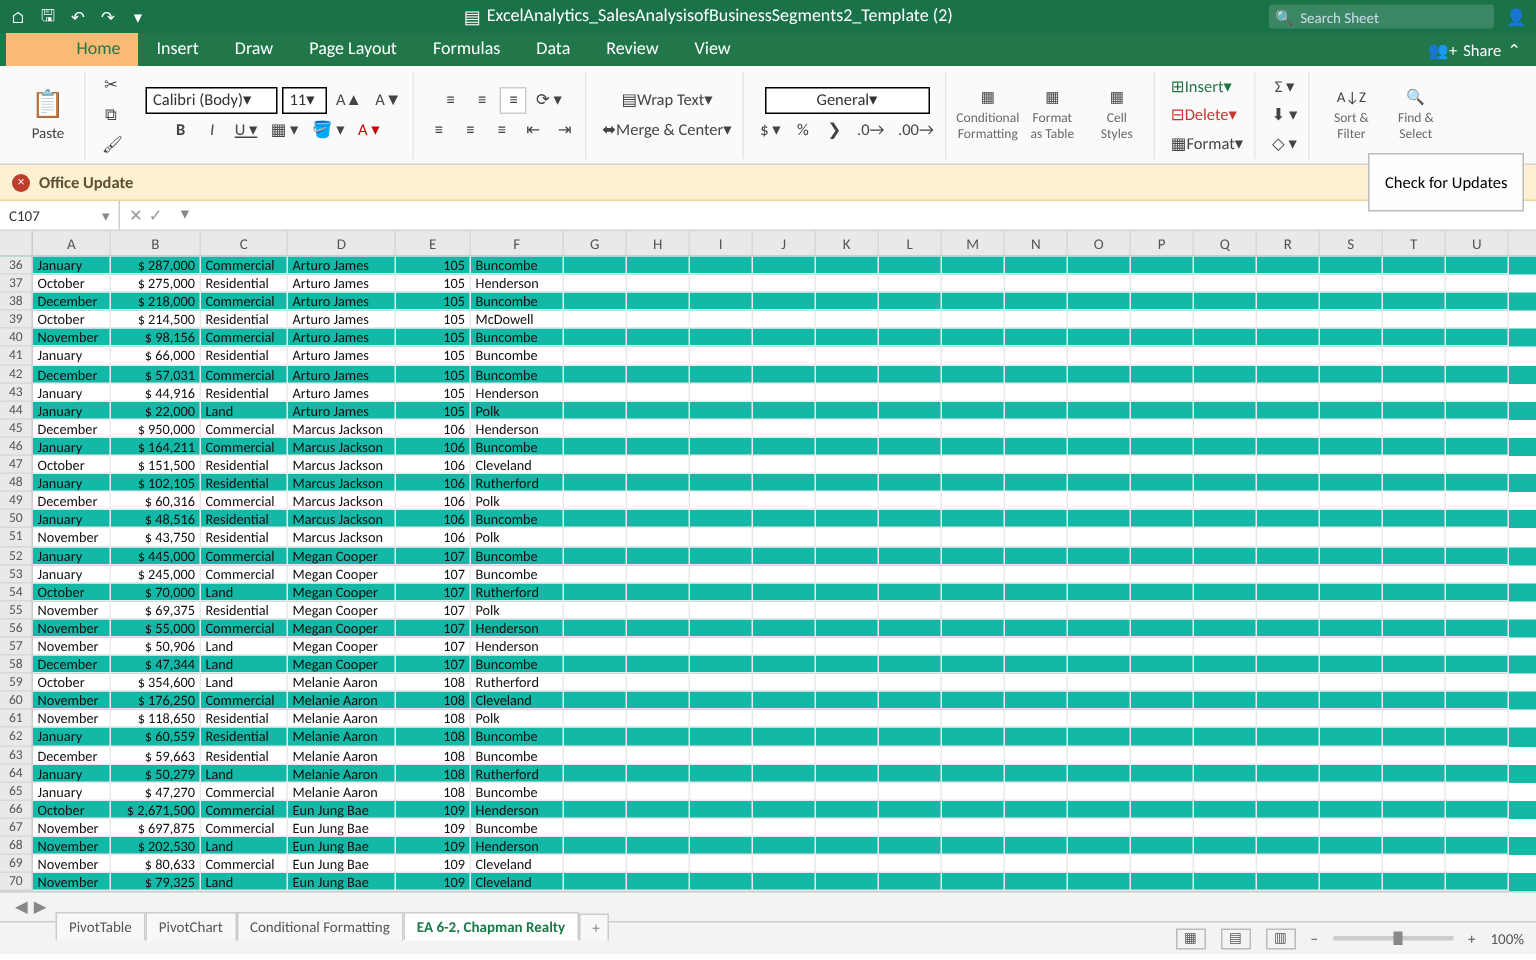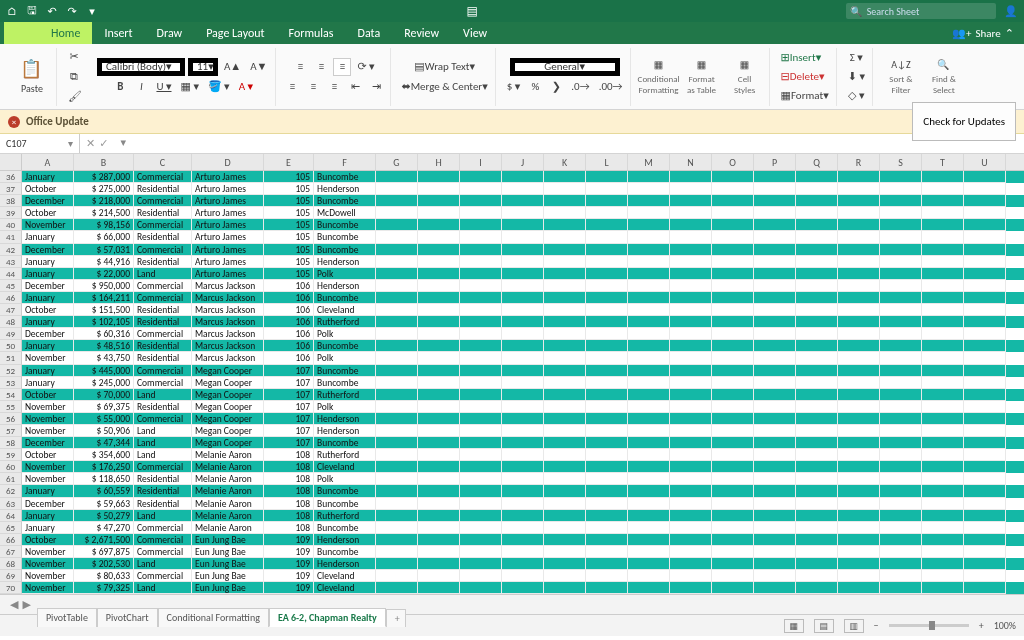--- a/index.html
+++ b/index.html
@@ -9,33 +9,33 @@
 .titlebar { height: 22px; background: #1a7248; color: #fff; display: flex; align-items: center; padding: 0 6px; }
 .titlebar .qat { display: flex; gap: 8px; align-items: center; }
 .titlebar .qat .ico { width: 12px; height: 12px; display: inline-flex; align-items: center; justify-content: center; font-size: 11px; }
 .titlebar .docname { flex: 1; text-align: center; font-size: 12px; display: flex; align-items: center; justify-content: center; gap: 4px; }
 .titlebar .search-box { width: 150px; height: 16px; background: rgba(255,255,255,0.15); border-radius: 2px; display: flex; align-items: center; padding: 0 4px; color: #cde; font-size: 10px; }
 .titlebar .right { display: flex; gap: 8px; align-items: center; }
 
 
 .tabs { height: 22px; background: #217749; display: flex; align-items: flex-end; padding-left: 4px; }
 .tabs .tab { padding: 4px 12px; color: #fff; font-size: 12px; cursor: pointer; }
-.tabs .tab.active { background: #bef264; color: #217749; padding-left: 47px; }
+.tabs .tab.active { background: #fdba74; color: #217749; padding-left: 47px; }
 .tabs .spacer { flex: 1; }
 .tabs .share { color: #fff; padding: 4px 10px; font-size: 11px; display: flex; align-items: center; gap: 4px; }
 
 
 .ribbon { height: 66px; background: #fafafa; border-bottom: 1px solid #d4d4d4; display: flex; align-items: center; padding: 4px 8px; gap: 4px; }
 .rgroup { display: flex; flex-direction: column; align-items: center; gap: 2px; padding: 0 4px; border-right: 1px solid #e6e6e6; height: 58px; justify-content: center; }
 .rgroup.noborder { border-right: none; }
 .rgroup .rrow { display: flex; gap: 3px; align-items: center; }
 .rbtn { min-width: 18px; height: 18px; border: 1px solid transparent; display: inline-flex; align-items: center; justify-content: center; font-size: 11px; color: #444; background: transparent; cursor: pointer; padding: 0 2px; }
 .rbtn.boxed { border: 1px solid #ccc; background: #fff; }
 .rbtn.tall { height: 46px; flex-direction: column; width: 40px; font-size: 10px; gap: 2px; }
-.fontbox { border: 5px solid #000000; background: #fff; height: 18px; padding: 0 4px; font-size: 11px; display: inline-flex; align-items: center; }
+.fontbox { border: 1px solid #000000; background: #fff; height: 18px; padding: 0 4px; font-size: 11px; display: inline-flex; align-items: center; }
 .fontbox.name { width: 88px; }
 .fontbox.size { width: 30px; }
 .fontbox.numfmt { width: 110px; justify-content: center; }
 .glabel { font-size: 9px; color: #6a6a6a; text-align: center; }
 
 
 .updatebar { height: 24px; background: #fdf1d1; border-bottom: 1px solid #e6d99a; display: flex; align-items: center; padding: 0 8px; font-size: 11px; color: #5b5136; gap: 6px; }
 .updatebar .lead { font-weight: bold; }
 .updatebar .chkbtn { margin-left: auto; background: #fdfdfd; border: 1px solid #bbb; padding: 12px 10px; font-size: 11px; cursor: pointer; }
 .updatebar .xicon { width: 12px; height: 12px; background: #bb3d2a; border-radius: 50%; color: #fff; font-size: 9px; display: inline-flex; align-items: center; justify-content: center; }
@@ -87,20 +87,21 @@
 <div class="titlebar">
   <div class="qat">
     <span class="ico">⌂</span>
     <span class="ico">🖫</span>
     <span class="ico">↶</span>
     <span class="ico">↷</span>
     <span class="ico">▾</span>
   </div>
   <div class="docname">
     <span>▤</span>
+    <span>ExcelAnalytics_SalesAnalysisofBusinessSegments2_Template (2)</span>
   </div>
   <div class="right">
     <div class="search-box">
       <span>🔍</span>
       <span style="margin-left:4px">Search Sheet</span>
     </div>
     <span class="ico">👤</span>
   </div>
 </div>
 

